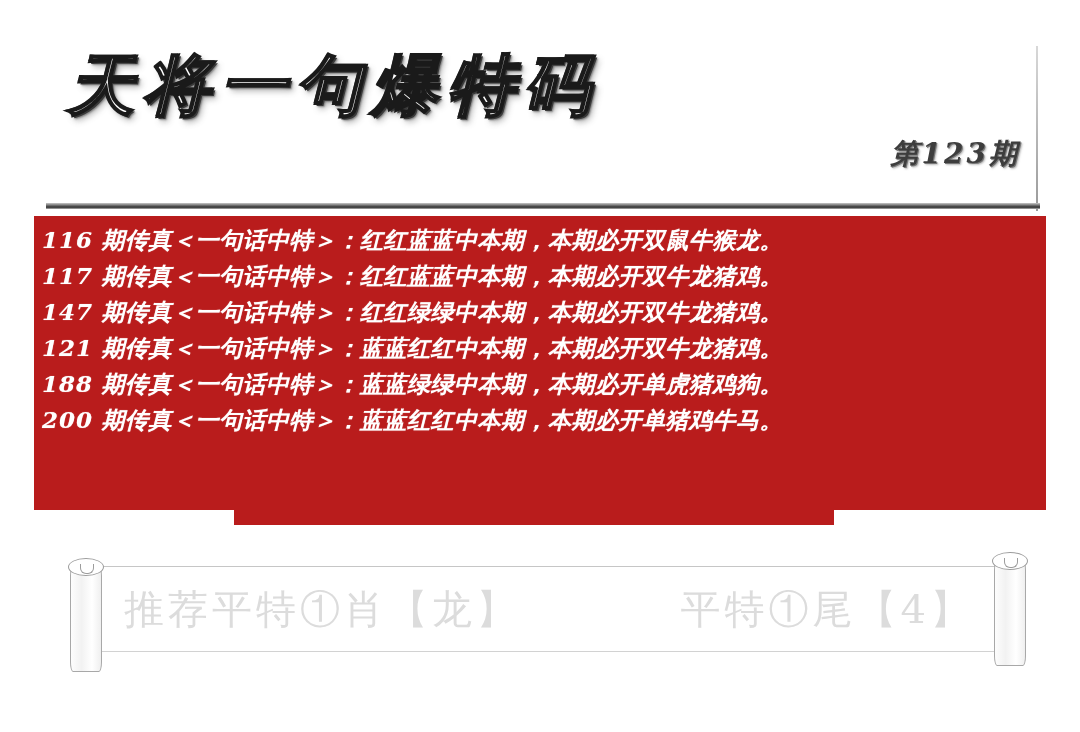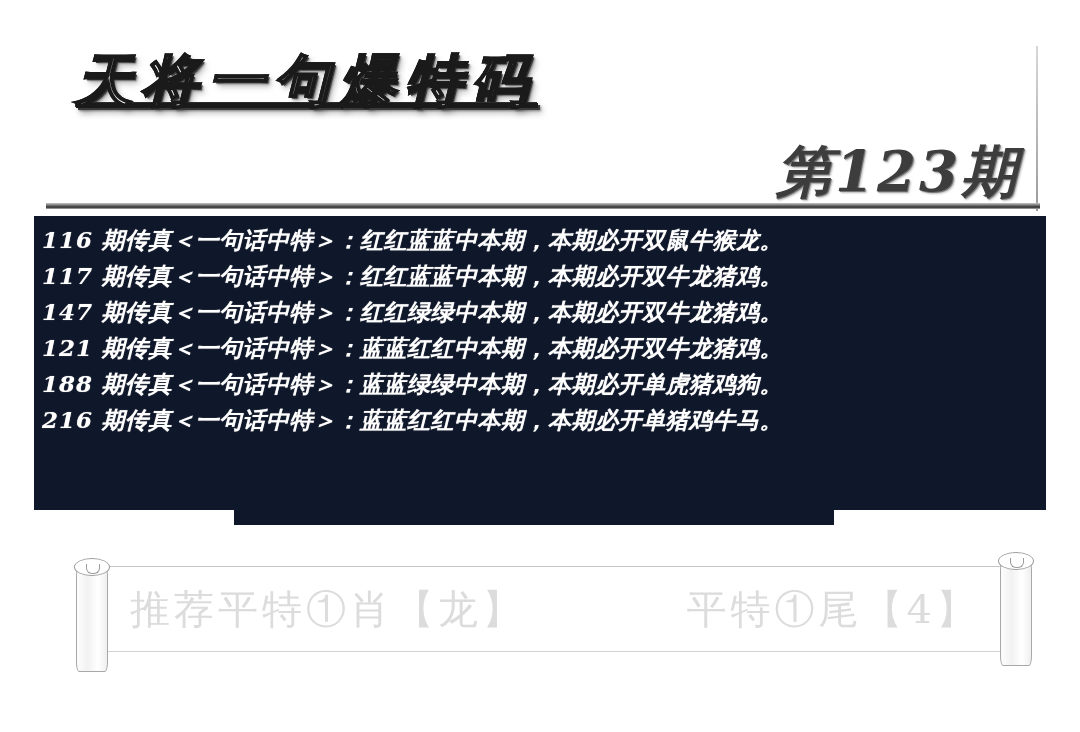--- a/index.html
+++ b/index.html
@@ -16,44 +16,43 @@
   }
   .page {
     position: relative;
     width: 1080px;
     height: 732px;
   }
 
   
   .title-main {
     position: absolute;
-    left: 76px;
+    left: 68px;
     top: 52px;
     font-family: "DejaVu Serif", serif;
-    font-size: 56px;
+    font-size: 66px;
     font-weight: 700;
     font-style: italic;
     letter-spacing: 10px;
     color: #ffffff;
     -webkit-text-stroke: 2px #1a1a1a;
     text-shadow:
        2px 2px 0 #3a3a3a,
        3px 3px 2px rgba(60,60,60,.55),
        4px 5px 6px rgba(90,90,90,.45),
       -1px -1px 0 #2b2b2b;
     white-space: nowrap;
     line-height: 1;
-    text-decoration: underline;
   }
   .title-issue {
     position: absolute;
     right: 60px;
     top: 135px;
     font-family: "DejaVu Serif", serif;
-    font-size: 56px;
+    font-size: 28px;
     font-weight: 700;
     font-style: italic;
     color: #3d3d3d;
     letter-spacing: 3px;
     text-shadow: 1px 1px 0 #777, 2px 2px 2px rgba(120,120,120,.5);
     white-space: nowrap;
   }
 
   
   .rule-vertical {
@@ -73,21 +72,21 @@
     background: linear-gradient(to bottom, #c9c9c9 0%, #6f6f6f 40%, #2f2f2f 70%, #b5b5b5 100%);
   }
 
   
   .notice-block {
     position: absolute;
     left: 34px;
     top: 216px;
     width: 1012px;
     height: 310px;
-    background: #0f172a;
+    background: #b91c1c;
     clip-path: polygon(
        0px   0px,
       1012px 0px,
       1012px 294px,
        800px 294px,
        800px 309px,
        200px 309px,
        200px 294px,
          0px 294px
     );
@@ -110,21 +109,21 @@
     height: 36px;
     white-space: nowrap;
     letter-spacing: 0.5px;
     text-shadow: 0 0 1px rgba(255,255,255,.6);
   }
   .notice-line .num { letter-spacing: 1px; }
 
   
   .scroll-banner {
     position: absolute;
-    left: 66px;
+    left: 60px;
     top: 556px;
     width: 976px;
     height: 122px;
   }
   .scroll-sheet {
     position: absolute;
     left: 22px;
     top: 10px;
     right: 22px;
     height: 84px;
@@ -229,21 +228,21 @@
         <span class="num">121</span>
         <span class="body">期传真＜一句话中特＞：蓝蓝红红中本期，本期必开双牛龙猪鸡。</span>
       </div>
 
       <div class="notice-line">
         <span class="num">188</span>
         <span class="body">期传真＜一句话中特＞：蓝蓝绿绿中本期，本期必开单虎猪鸡狗。</span>
       </div>
 
       <div class="notice-line">
-        <span class="num">216</span>
+        <span class="num">200</span>
         <span class="body">期传真＜一句话中特＞：蓝蓝红红中本期，本期必开单猪鸡牛马。</span>
       </div>
 
     </div>
   </div>
 
   <div class="scroll-banner">
     <div class="scroll-sheet"></div>
 
     <div class="roll left">

